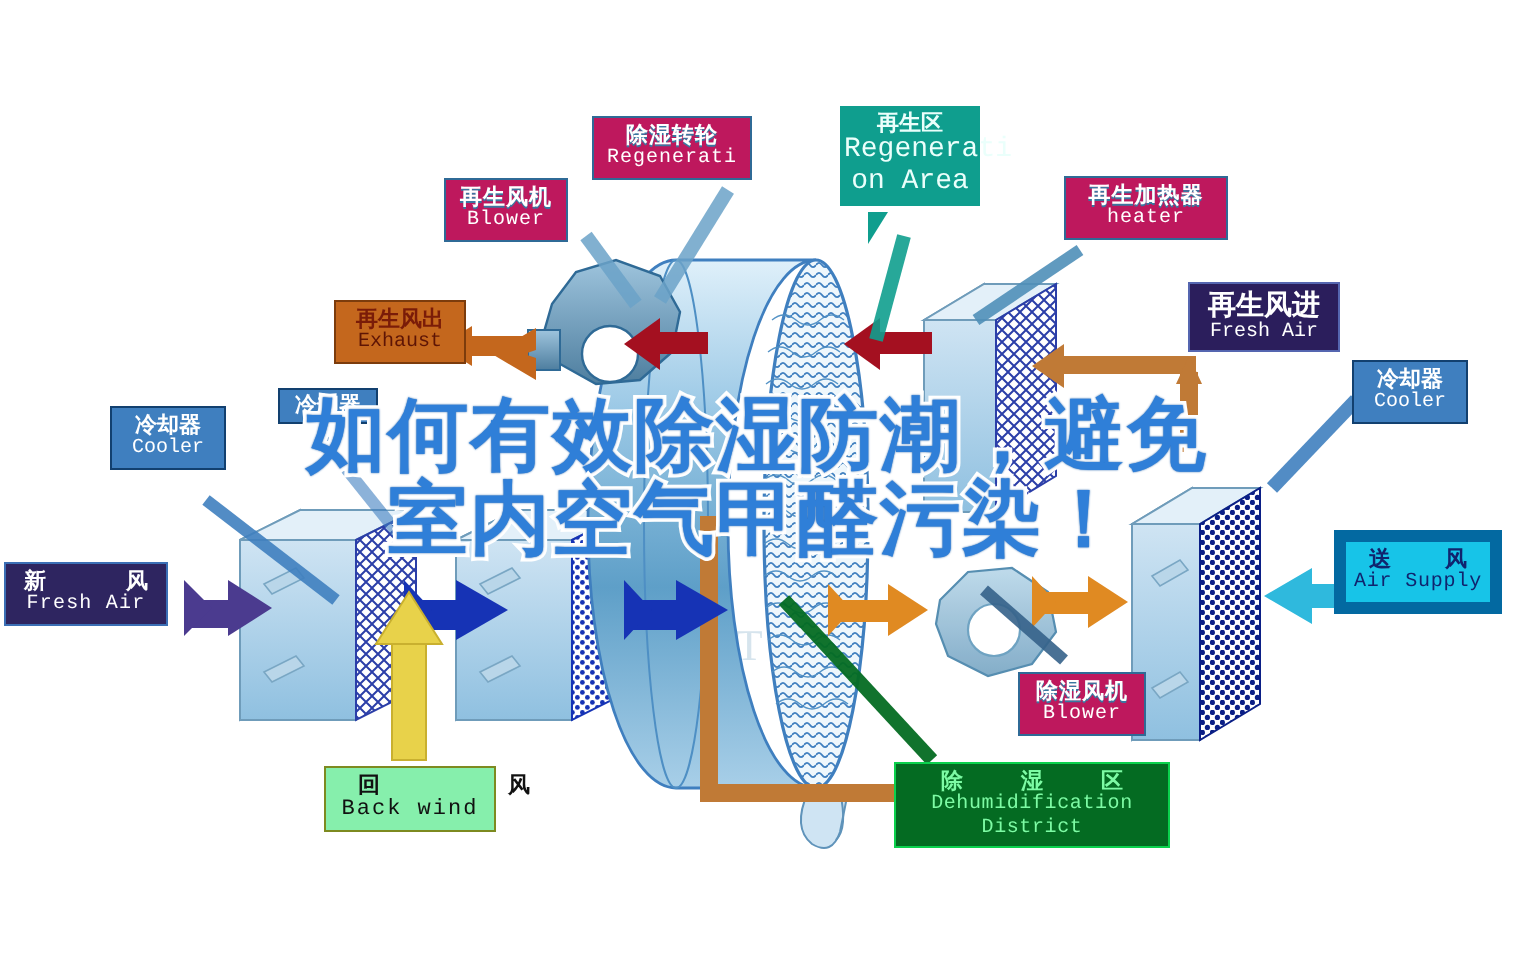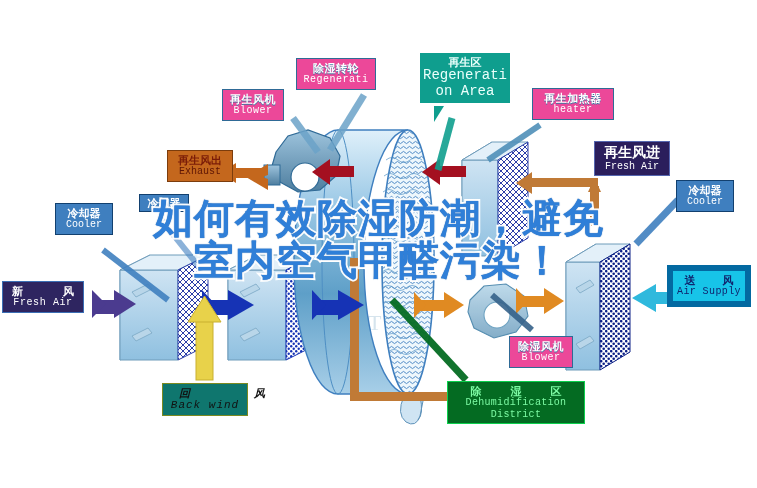--- a/index.html
+++ b/index.html
@@ -7,21 +7,21 @@
        font-family:"Liberation Sans","DejaVu Sans",sans-serif;}
   #stage{position:relative;width:757px;height:488px;background:#ffffff;}
   #svgroot{position:absolute;left:0;top:0;}
 
   
   .lbl{position:absolute;box-sizing:border-box;text-align:center;
        line-height:1.12;white-space:nowrap;z-index:40;}
   .lbl .cn{display:block;font-weight:bold;}
   .lbl .en{display:block;font-family:"Liberation Mono","DejaVu Sans Mono",monospace;}
 
-  .lbl-blue{background:#ec4899;border:1px solid #2f6a96;color:#ffffff;}
+  .lbl-blue{background:#be185d;border:1px solid #2f6a96;color:#ffffff;}
   .lbl-blue .cn{font-size:11px;letter-spacing:.5px;text-shadow:0 1px 0 #3a76a0;}
   .lbl-blue .en{font-size:10px;letter-spacing:.5px;}
 
   .lbl-cooler{background:#3f7fbf;border:1px solid #12406f;color:#ffffff;}
   .lbl-cooler .cn{font-size:11px;}
   .lbl-cooler .en{font-size:10px;}
 
   .lbl-exhaust{background:#c4671d;border:1px solid #7c3c0c;color:#7a1c08;}
   .lbl-exhaust .cn{font-size:11px;}
   .lbl-exhaust .en{font-size:10px;color:#5e1505;}
@@ -35,21 +35,21 @@
   .lbl-purple2 .en{font-size:10px;}
 
   .lbl-teal{background:#0f9e8e;color:#eafffb;border:0;}
   .lbl-teal .cn{font-size:11px;}
   .lbl-teal .en{font-size:14px;}
 
   .lbl-green{background:#046b22;border:1px solid #0bd14d;color:#7dfba4;}
   .lbl-green .cn{font-size:11px;letter-spacing:9px;text-indent:9px;}
   .lbl-green .en{font-size:10px;letter-spacing:.3px;}
 
-  .lbl-yellow{background:#0f766e;border:1px solid #7d8a20;color:#111111;font-style:italic;}
+  .lbl-yellow{background:#86efac;border:1px solid #7d8a20;color:#111111;}
   .lbl-yellow .cn{font-size:11px;letter-spacing:14px;text-indent:14px;}
   .lbl-yellow .en{font-size:11px;letter-spacing:1px;}
 
   .lbl-cyan{background:#17c4e8;border:6px solid #0369a1;color:#10246e;}
   .lbl-cyan .cn{font-size:11px;letter-spacing:8px;text-indent:8px;}
   .lbl-cyan .en{font-size:10px;letter-spacing:.4px;}
 
   
   .tail{position:absolute;width:0;height:0;z-index:39;}
 
@@ -272,21 +272,21 @@
   <div class="lbl lbl-blue" style="left:296px;top:58px;width:80px;padding:3px 2px;">
     <span class="cn">除湿转轮</span>
     <span class="en">Regenerati</span>
   </div>
 
   <div class="lbl lbl-blue" style="left:222px;top:89px;width:62px;padding:3px 2px;">
     <span class="cn">再生风机</span>
     <span class="en">Blower</span>
   </div>
 
-  <div class="lbl lbl-teal" style="left:420px;top:53px;width:90px;padding:3px 2px;">
+  <div class="lbl lbl-teal" style="left:420px;top:53px;width:70px;padding:3px 2px;">
     <span class="cn">再生区</span>
     <span class="en">Regenerati</span>
     <span class="en">on Area</span>
   </div>
   <div class="tail" style="left:434px;top:106px;border-left:10px solid #0f9e8e;border-bottom:16px solid transparent;"></div>
 
   <div class="lbl lbl-blue" style="left:532px;top:88px;width:82px;padding:3px 2px;">
     <span class="cn">再生加热器</span>
     <span class="en">heater</span>
   </div>

